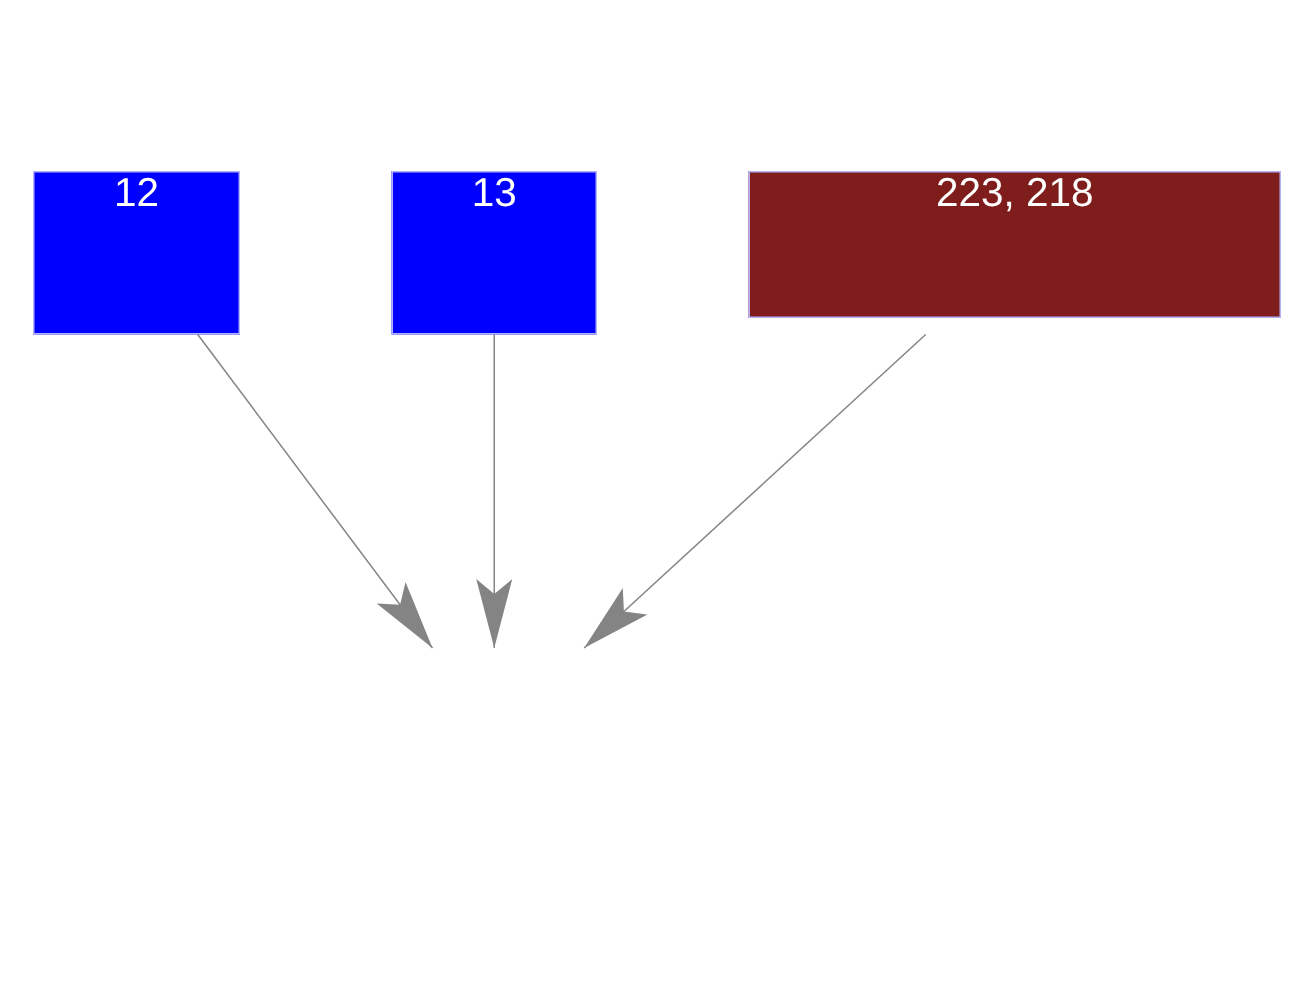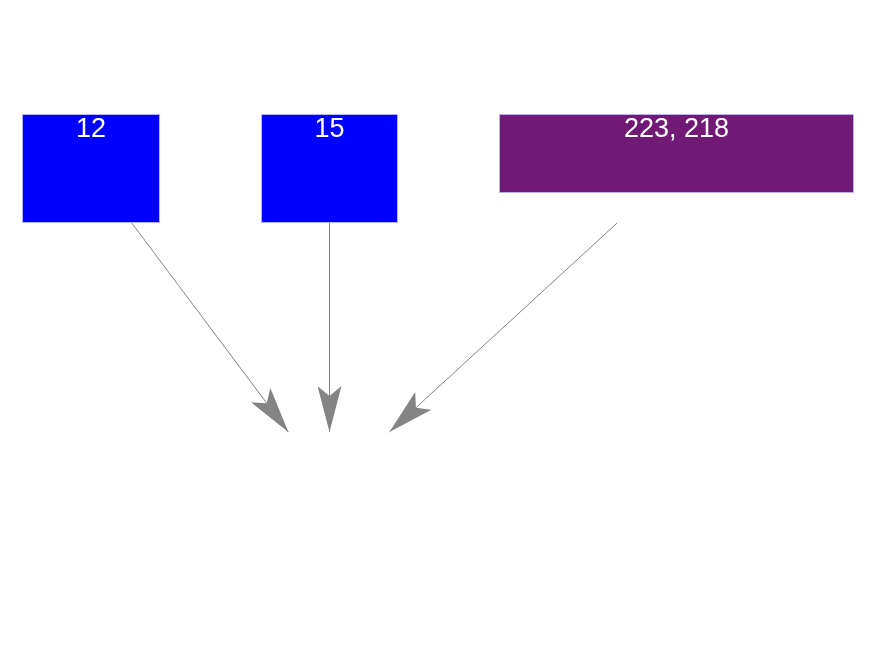--- a/index.html
+++ b/index.html
@@ -28,23 +28,23 @@
 </style>
 </head>
 <body>
 
 <div id="canvas" class="canvas" style="background: rgb(255, 255, 255);">
   <div id="node-layer">
       <div class="node" style="left: 22px; top: 114px; width: 138px; height: 109px; background: rgb(0, 0, 255); border-color: rgb(179, 179, 250); color: rgb(255, 255, 255);">
         <span class="node-label">12</span>
       </div>
       <div class="node" style="left: 261px; top: 114px; width: 137px; height: 109px; background: rgb(0, 0, 255); border-color: rgb(179, 179, 250); color: rgb(255, 255, 255);">
-        <span class="node-label">15</span>
+        <span class="node-label">13</span>
       </div>
-      <div class="node" style="left: 499px; top: 114px; width: 355px; height: 79px; background: #701a75; border-color: rgb(179, 179, 250); color: rgb(255, 255, 255);">
+      <div class="node" style="left: 499px; top: 114px; width: 355px; height: 98px; background: #7f1d1d; border-color: rgb(179, 179, 250); color: rgb(255, 255, 255);">
         <span class="node-label">223, 218</span>
       </div>
     </div>
   <svg id="edge-layer" width="875" height="656" viewBox="0 0 875 656" xmlns="http://www.w3.org/2000/svg">
       <defs>
         <marker id="arrowhead" markerUnits="userSpaceOnUse" markerWidth="46" markerHeight="24" refX="46" refY="12" orient="auto">
           <path d="M46,12 L0,0 L10,12 L0,24 Z" fill="#848484"></path>
         </marker>
       </defs>
       <line x1="131.81083202511775" y1="223" x2="288.31475667189954" y2="432" stroke="#848484" stroke-width="1" marker-end="url(#arrowhead)"></line>

